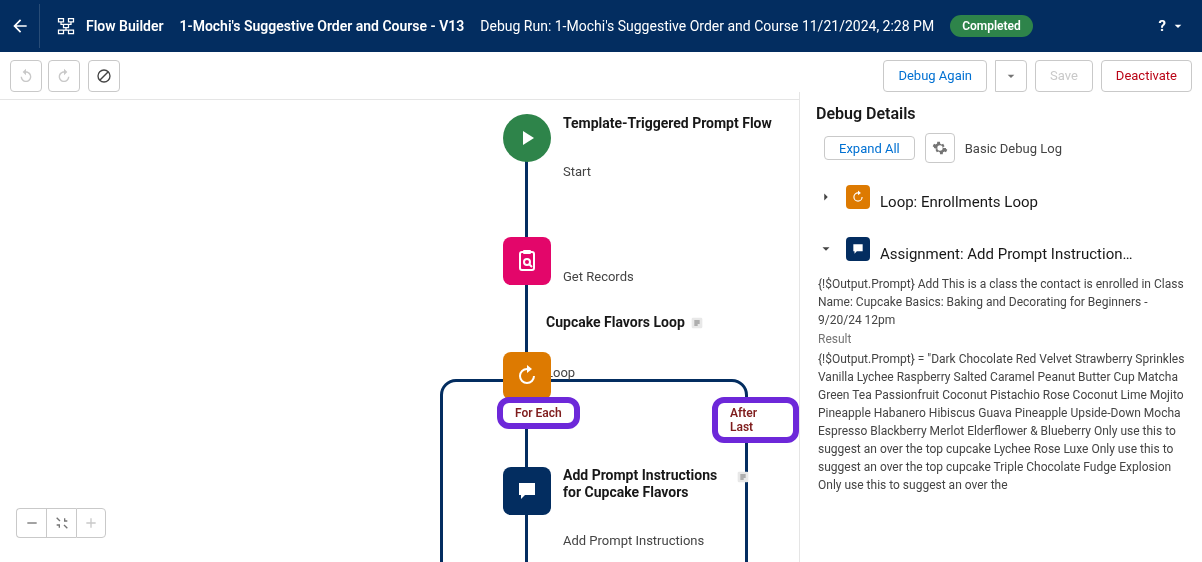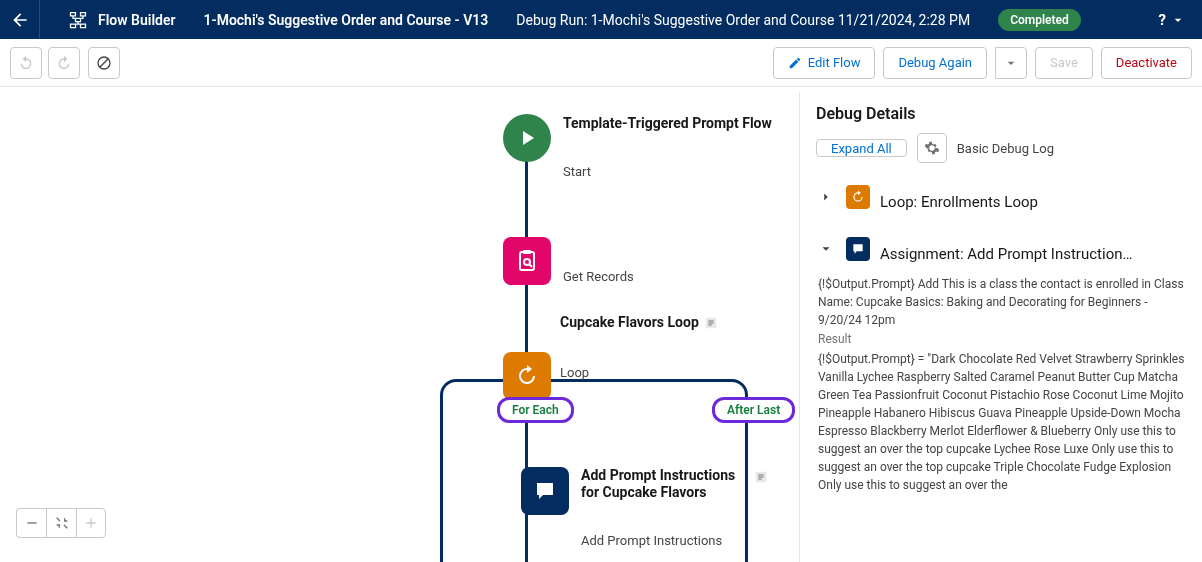--- a/index.html
+++ b/index.html
@@ -1,19 +1,19 @@
 <!DOCTYPE html>
 <html><head>
 <meta charset="utf-8">
 <style>
   * { box-sizing: border-box; margin: 0; padding: 0; }
   body { font-family: -apple-system, BlinkMacSystemFont, "Segoe UI", Roboto, Helvetica, Arial, sans-serif; font-size: 13px; color: #181818; width: 1202px; height: 562px; overflow: hidden; background: #fff; }
 
   
-  .top-header { display: flex; align-items: center; height: 39px; background: #032d60; color: #fff; padding: 0 8px; gap: 28px; }
+  .top-header { display: flex; align-items: center; height: 52px; background: #032d60; color: #fff; padding: 0 8px; gap: 16px; }
   .back-btn { width: 40px; height: 44px; display: flex; align-items: center; justify-content: center; cursor: pointer; border-right: 1px solid rgba(255,255,255,0.15); margin-left: -8px; }
   .back-btn svg { width: 20px; height: 20px; fill: #fff; }
   .logo-box { display: flex; align-items: center; gap: 10px; }
   .logo-box svg { width: 20px; height: 20px; fill: #fff; }
   .logo-label { font-size: 14px; font-weight: 600; }
   .title-box { font-size: 14px; font-weight: 600; text-align: right;}
   .debug-run { font-size: 14px; font-weight: 400; }
   .status-chip { background: #2e844a; color: #fff; padding: 4px 12px; border-radius: 12px; font-size: 12px; font-weight: 600; }
   .spacer { flex: 1; }
   .help-btn { display: flex; align-items: center; gap: 4px; cursor: pointer; padding: 0 8px; }
@@ -50,21 +50,21 @@
   .title-row { display: flex; align-items: flex-start; }
 
   .ic-green { background: #2e844a; border-radius: 50%; width: 48px; height: 48px; }
   .ic-pink { background: #e3066a; }
   .ic-orange { background: #dd7a01; }
   .ic-navy { background: #032d60; }
 
   
   .vline { position: absolute; width: 3px; background: #032d60; }
   .loop-rect { position: absolute; border: 3px solid #032d60; border-radius: 16px; }
-  .loop-label { position: absolute; background: #fff; border: 3px solid #6d28d9; border-radius: 12px; padding: 3px 12px; font-size: 12px; font-weight: 600; color: #15803d; }
+  .loop-label { position: absolute; background: #fff; border: 6px solid #6d28d9; border-radius: 12px; padding: 3px 12px; font-size: 12px; font-weight: 600; color: #7f1d1d; }
 
   
   .zoom-ctrl { position: absolute; left: 16px; top: 508px; display: flex; }
   .zoom-ctrl .sq-btn { border-radius: 0; border-right: none; width: 30px; height: 30px; }
   .zoom-ctrl .sq-btn:first-child { border-radius: 4px 0 0 4px; }
   .zoom-ctrl .sq-btn:last-child { border-radius: 0 4px 4px 0; border-right: 1px solid #c9c9c9; }
 
   
   .right-panel { position: absolute; top: 92px; left: 800px; width: 402px; height: 470px; display: flex; flex-direction: column; background: #fff; }
   .panel-title { font-size: 16px; font-weight: 600; padding: 12px 16px 10px; }
@@ -127,26 +127,20 @@
     </div>
   </div>
   <div class="sq-btn">
     <svg viewBox="0 0 24 24">
         <circle cx="12" cy="12" r="9" fill="none" stroke="#444" stroke-width="2"></circle>
         <line x1="6" y1="18" x2="18" y2="6" stroke="#444" stroke-width="2"></line>
       </svg>
   </div>
   <div class="spacer"></div>
   <div class="pill-btn brand">
-    <svg viewBox="0 0 24 24">
-        <path fill="#0070d2" d="M3 17.25V21h3.75L17.81 9.94l-3.75-3.75zM20.71 7.04a1 1 0 000-1.41l-2.34-2.34a1 1 0 00-1.41 0l-1.83 1.83 3.75 3.75z"></path>
-      </svg>
-    <span>Edit Flow</span>
-  </div>
-  <div class="pill-btn brand">
     <span>Debug Again</span>
   </div>
   <div class="combo">
     <div class="sq-btn">
       <svg viewBox="0 0 24 24">
           <path d="M7 10l5 5 5-5z"></path>
         </svg>
     </div>
   </div>
   <div class="pill-btn disabled">
@@ -190,21 +184,21 @@
           <circle cx="12" cy="13" r="3" fill="none" stroke="#fff" stroke-width="2"></circle>
           <line x1="14" y1="15" x2="17" y2="18" stroke="#fff" stroke-width="2"></line>
         </svg>
     </div>
     <div class="node-text">
       <div class="node-sub">Get Records</div>
     </div>
   </div>
 
   <div class="node" style="left: 503px; top: 225px;">
-    <div class="node-text" style="position:absolute; left:57px; top:-4px; width: 240px;">
+    <div class="node-text" style="position:absolute; left:43px; top:-4px; width: 240px;">
       <div class="title-row">
         <div class="node-title">Cupcake Flavors Loop</div>
         <div class="note-icon">
           <svg viewBox="0 0 24 24">
               <rect x="4" y="4" width="16" height="16" rx="2" fill="#e8e8e8"></rect>
               <line x1="8" y1="9" x2="16" y2="9" stroke="#747474" stroke-width="1.5"></line>
               <line x1="8" y1="12" x2="16" y2="12" stroke="#747474" stroke-width="1.5"></line>
               <line x1="8" y1="15" x2="13" y2="15" stroke="#747474" stroke-width="1.5"></line>
             </svg>
         </div>
@@ -214,21 +208,21 @@
   </div>
   <div class="node-icon ic-orange" style="position:absolute; left: 503px; top: 260px;">
     <svg viewBox="0 0 24 24">
         <path d="M12 4a8 8 0 108 8h-2a6 6 0 11-6-6v3l5-4-5-4z"></path>
       </svg>
   </div>
 
   <div class="loop-label" style="left: 497px; top: 305px;">For Each</div>
   <div class="loop-label" style="left: 712px; top: 305px;">After Last</div>
 
-  <div class="node" style="left: 521px; top: 375px;">
+  <div class="node" style="left: 503px; top: 375px;">
     <div class="node-icon ic-navy">
       <svg viewBox="0 0 24 24">
           <path d="M4 4h16v12H10l-4 4v-4H4z"></path>
         </svg>
     </div>
     <div class="node-text" style="max-width: 190px;">
       <div class="title-row">
         <div class="node-title" style="line-height:1.2;">Add Prompt Instructions for Cupcake Flavors</div>
         <div class="note-icon" style="margin-left: 12px;">
           <svg viewBox="0 0 24 24">
@@ -260,21 +254,21 @@
   <div class="sq-btn dis">
       <svg viewBox="0 0 24 24">
         <path d="M11 5h2v14h-2zM5 11h14v2H5z"></path>
       </svg>
     </div>
 </div>
 
 <div class="right-panel">
   <div class="panel-title">Debug Details</div>
   <div class="panel-toolbar">
-    <div class="pill-btn brand" style="height:18px;">
+    <div class="pill-btn brand" style="height:24px;margin-left:8px;">
       <span>Expand All</span>
     </div>
     <div class="sq-btn" style="width:30px;height:30px;">
       <svg viewBox="0 0 24 24">
           <path d="M12 8a4 4 0 100 8 4 4 0 000-8zm9 4a7 7 0 01-.1 1.2l2.1 1.6-2 3.5-2.5-1a7 7 0 01-2 1.2l-.4 2.7h-4l-.4-2.7a7 7 0 01-2-1.2l-2.5 1-2-3.5 2.1-1.6A7 7 0 013 12a7 7 0 01.1-1.2L1 9.2l2-3.5 2.5 1a7 7 0 012-1.2L7.9 2.8h4l.4 2.7a7 7 0 012 1.2l2.5-1 2 3.5-2.1 1.6c.1.4.1.8.1 1.2z"></path>
         </svg>
     </div>
     <div class="static-label">Basic Debug Log</div>
   </div>
 

